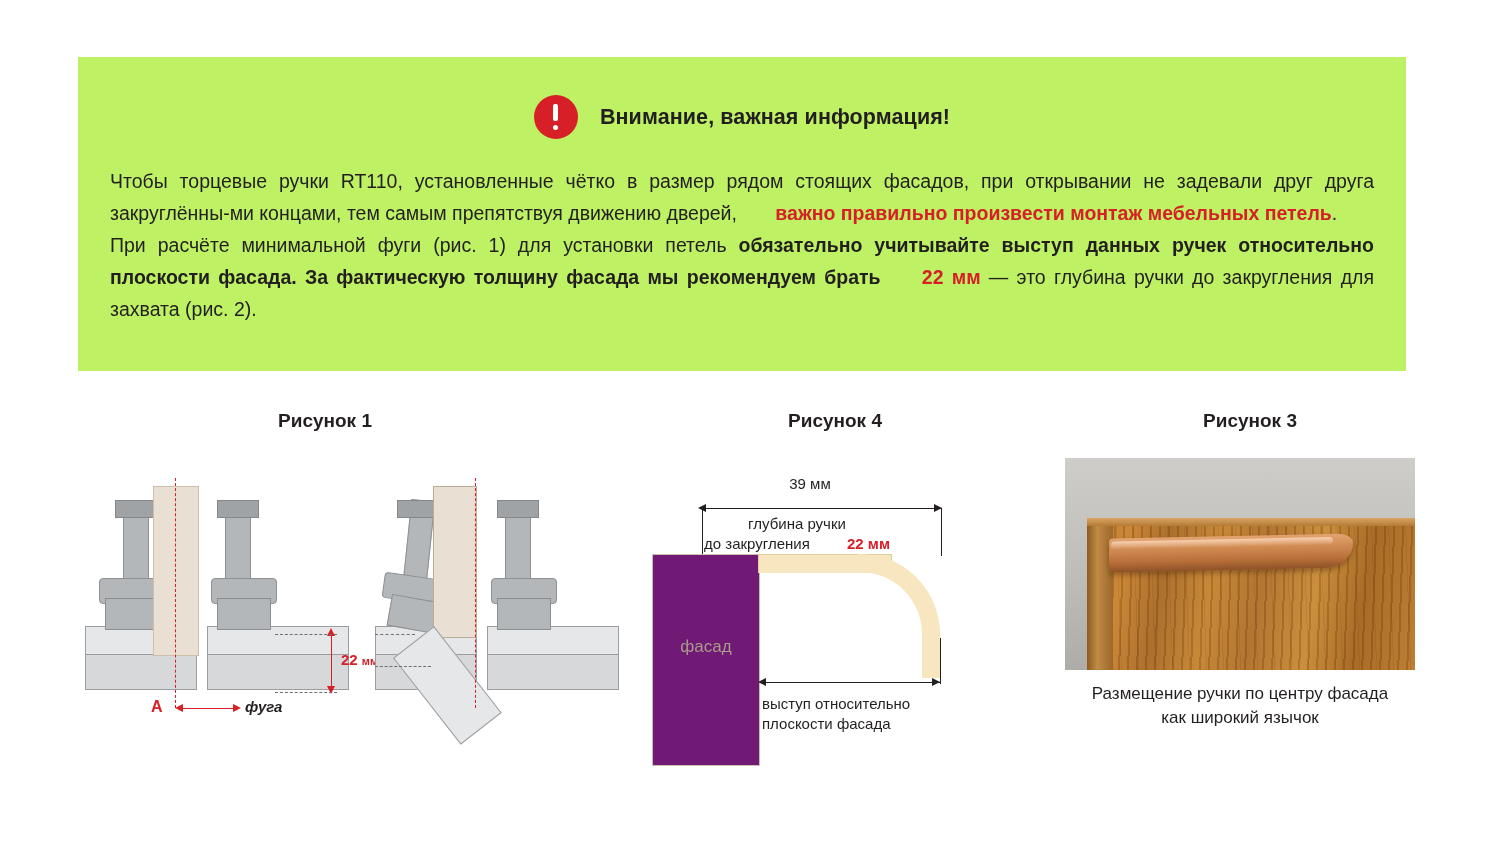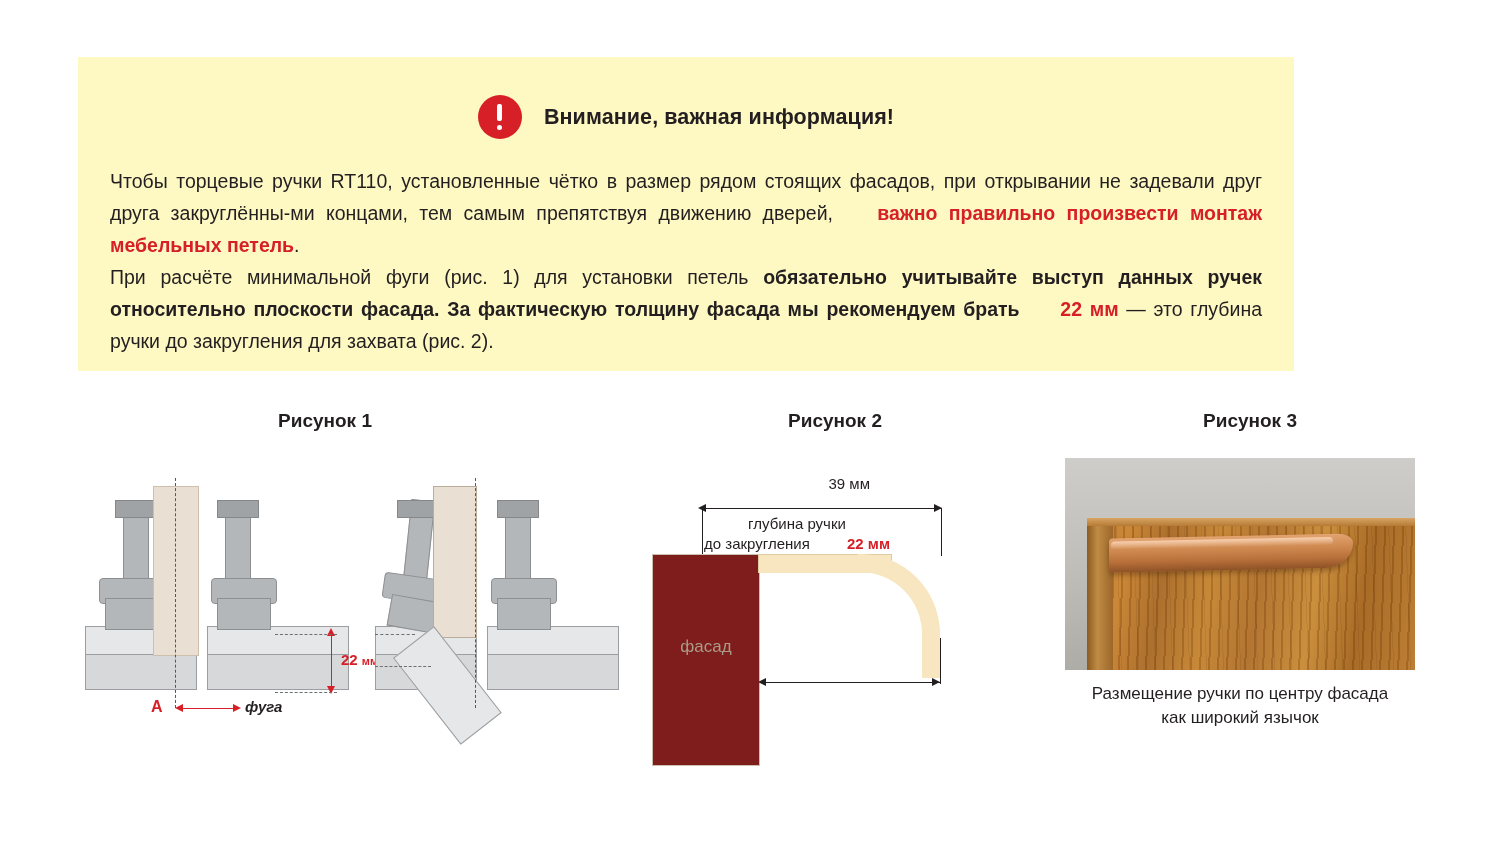--- a/index.html
+++ b/index.html
@@ -14,23 +14,23 @@
     color: #231f20;
     position: relative;
     overflow: hidden;
   }
 
   
   .notice {
     position: absolute;
     left: 78px;
     top: 57px;
-    width: 1216px;
+    width: 1328px;
     height: 314px;
-    background: #fef9c3;
+    background: #bef264;
     box-sizing: border-box;
   }
   .notice-head {
     display: flex;
     align-items: center;
     justify-content: center;
     gap: 22px;
     padding-top: 38px;
   }
   .warn-icon {
@@ -162,21 +162,21 @@
     color: #231f20;
     text-align: center;
     line-height: 20px;
   }
   .f2-facade {
     position: absolute;
     left: 12px;
     top: 96px;
     width: 106px;
     height: 210px;
-    background: #7f1d1d;
+    background: #701a75;
     border: 1px solid #cbbfae;
   }
   .f2-facade span {
     position: absolute;
     left: 0;
     right: 0;
     top: 82px;
     text-align: center;
     font-size: 17px;
     color: #a99c89;
@@ -375,25 +375,25 @@
         <div class="panel-face" style="left:318px; top:200px; width:50px; height:108px; transform:rotate(-38deg); transform-origin: top left; background:#e6e7e8; border-color:#9b9da0;"></div>
         <div class="thin-dash" style="left:300px; top:208px; width:56px;"></div>
         <div class="thin-dash" style="left:300px; top:176px; width:40px;"></div>
 
         <div class="axis" style="left:400px; top:20px; height:230px;"></div>
       </div>
     </div>
   </div>
 
   <div class="fig2">
-    <div class="fig-title">Рисунок 2</div>
+    <div class="fig-title">Рисунок 4</div>
     <div class="fig-canvas">
       <div class="fig2-canvas">
 
-        <div class="f2-dim-text" style="left:110px; top:16px; width:120px;text-align:right;">39 мм</div>
+        <div class="f2-dim-text" style="left:110px; top:16px; width:120px;">39 мм</div>
         <div class="f2-line" style="left:62px; top:50px; width:240px; height:1px;"></div>
         <div class="arrowL" style="left:58px; top:46px;"></div>
         <div class="arrowR" style="left:294px; top:46px;"></div>
         <div class="f2-ext" style="left:62px; top:50px; height:48px;"></div>
         <div class="f2-ext" style="left:301px; top:50px; height:48px;"></div>
 
         <div class="f2-dim-text" style="left:42px; top:56px; width:230px;">
           <span>глубина ручки</span><br>
           <span>до закругления </span><span class="red">22 мм</span>
         </div>
@@ -407,20 +407,24 @@
 
         <div class="f2-handle-top"></div>
         <div class="f2-handle-curve"></div>
         <div class="f2-handle-tail"></div>
 
         <div class="f2-line" style="left:122px; top:224px; width:178px; height:1px;"></div>
         <div class="arrowL" style="left:118px; top:220px;"></div>
         <div class="arrowR" style="left:292px; top:220px;"></div>
         <div class="f2-ext" style="left:300px; top:180px; height:46px;"></div>
 
+        <div class="f2-dim-text" style="left:122px; top:236px; width:230px; text-align:left;">
+          <span>выступ относительно</span><br>
+          <span>плоскости фасада</span>
+        </div>
       </div>
     </div>
   </div>
 
   <div class="fig3">
     <div class="fig-title">Рисунок 3</div>
     <div class="fig-canvas">
       <div class="fig3-canvas">
         <div class="photo">
           <div class="photo-wall"></div>

